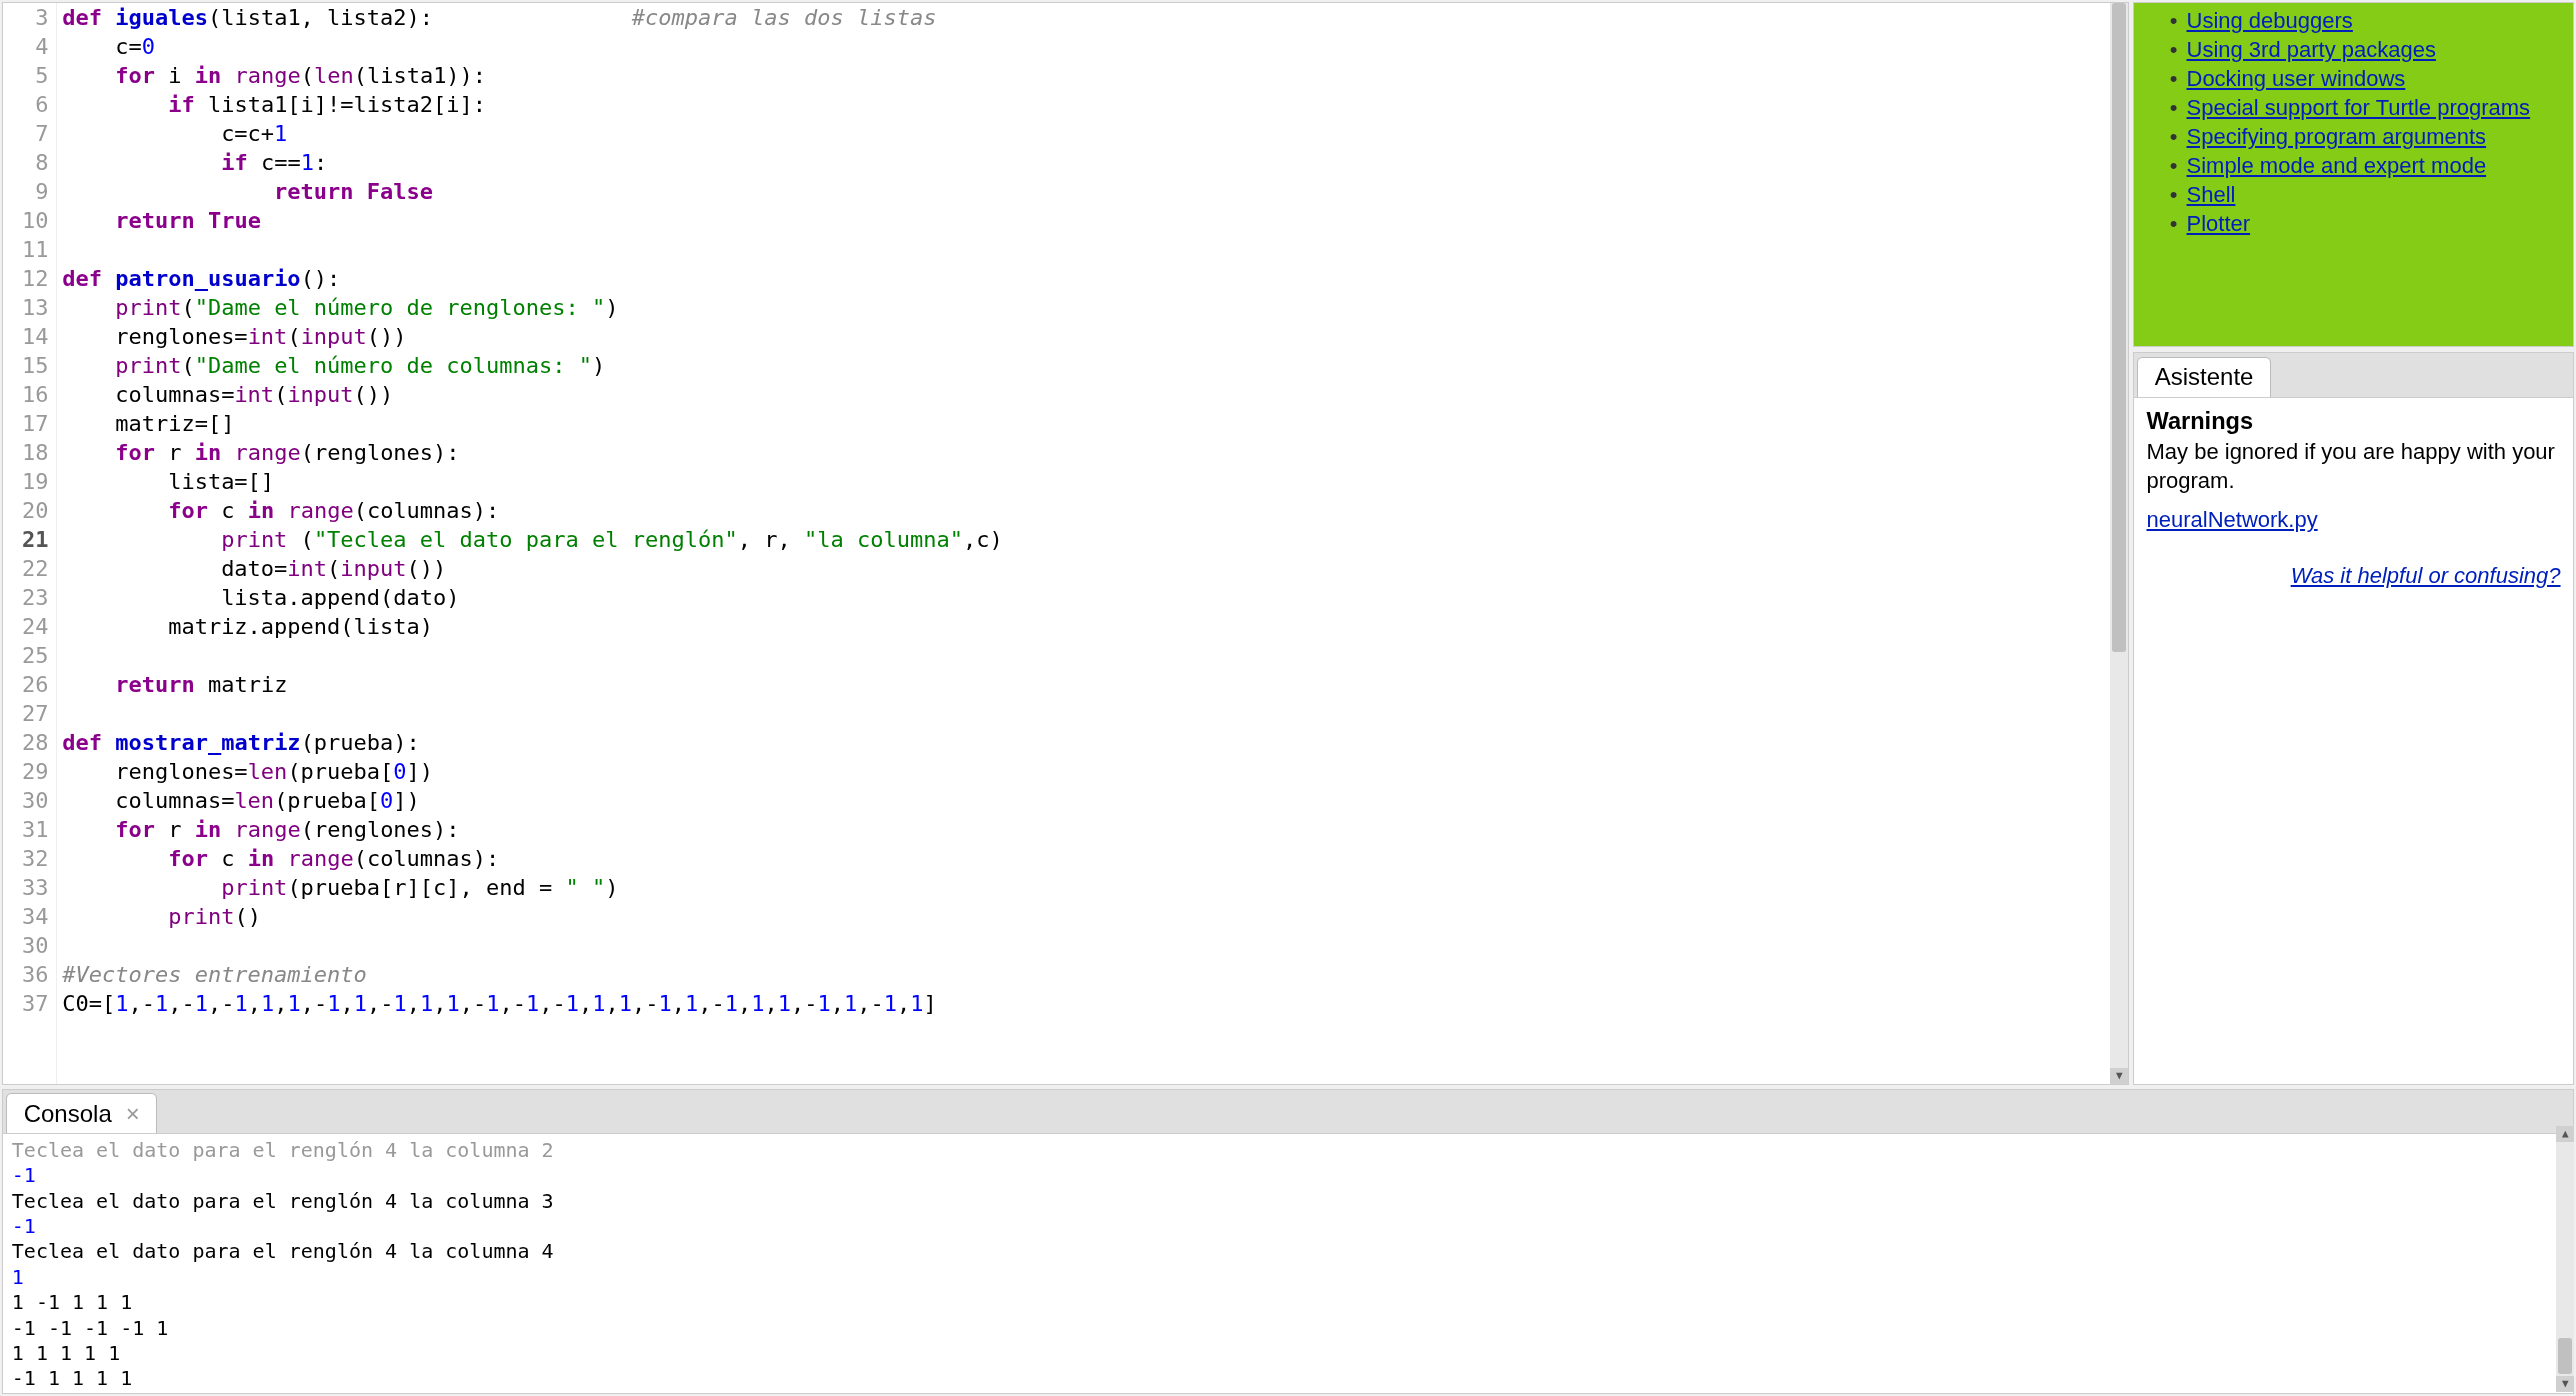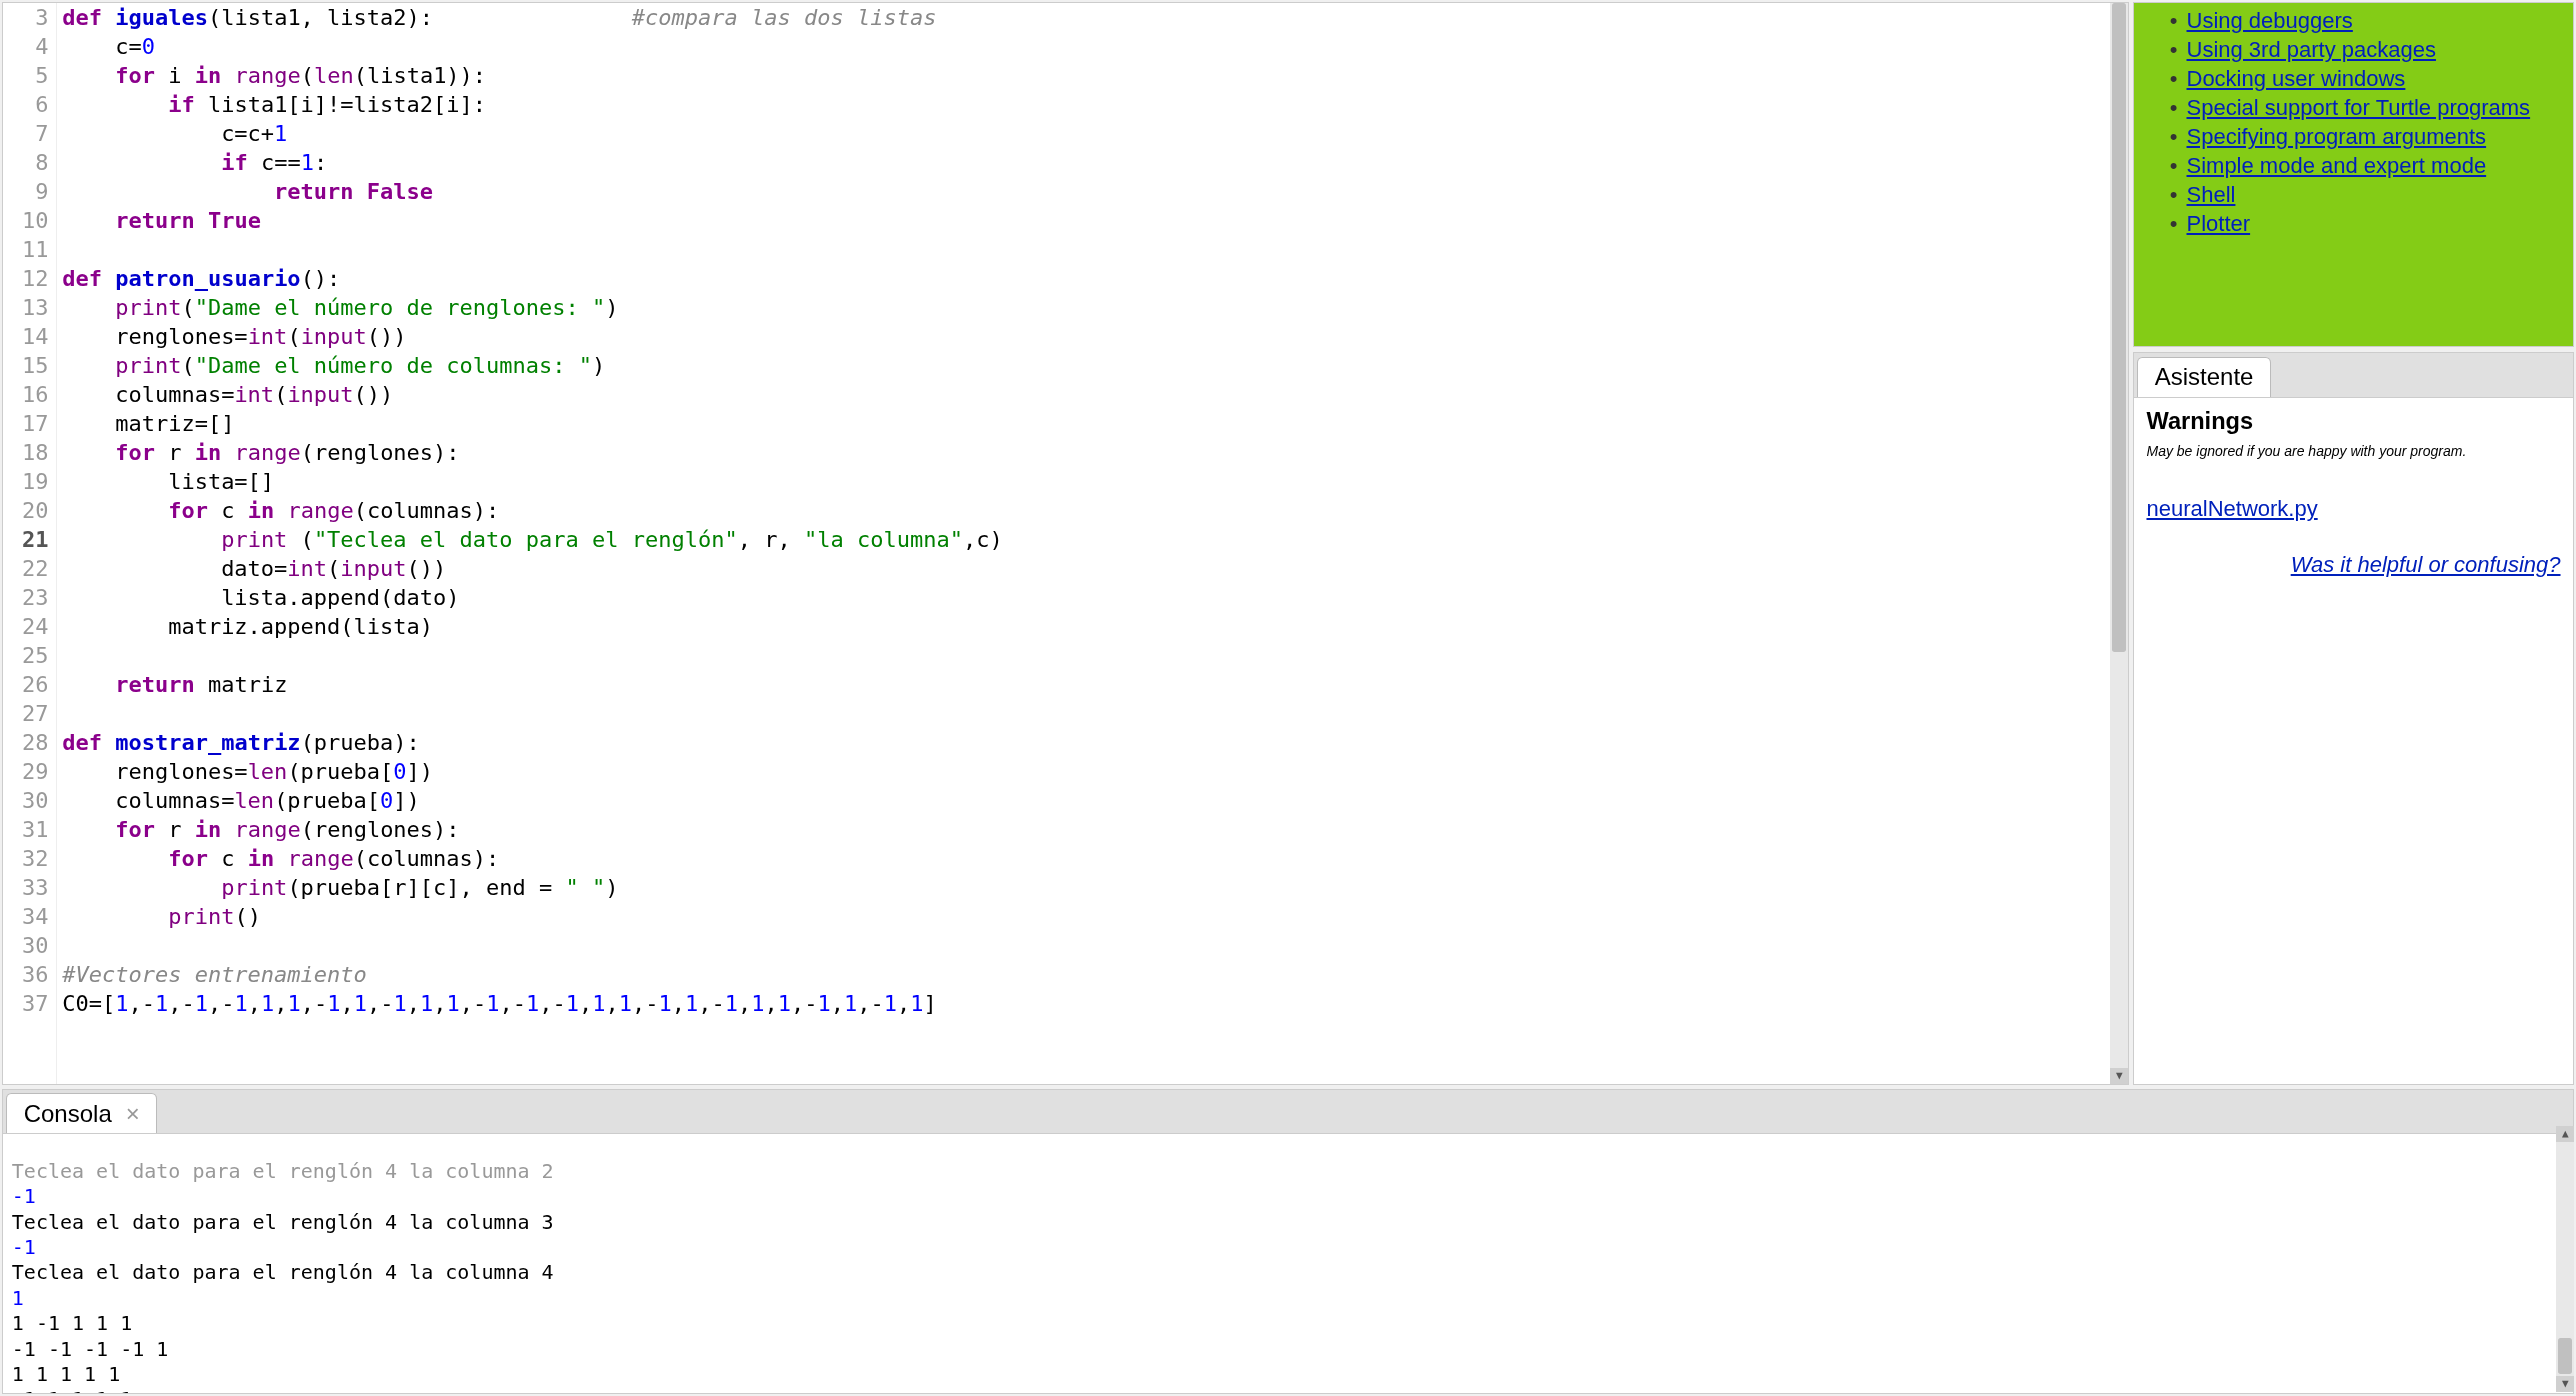--- a/index.html
+++ b/index.html
@@ -79,21 +79,20 @@
     
     
     .console-panel {
       grid-row: 2;
       grid-column: 1 / span 2;
       background: #fff;
       border: 0.9px solid #ccc;
       margin: 1.8px;
       display: flex;
       flex-direction: column;
-      gap: 21px;
     }
     .tab-bar {
       display: flex;
       background: #e0e0e0;
       border-bottom: 0.9px solid #ccc;
     }
     .tab {
       padding: 5.4px 16.3px;
       background: #fff;
       border: 0.9px solid #bbb;
@@ -176,21 +175,21 @@
       display: flex;
       flex-direction: column;
     }
     .assistant-body {
       padding: 9px 12.7px;
       font-family: -apple-system, sans-serif;
       font-size: 22px;
       line-height: 29px;
     }
     .assistant-body h3 { font-size: 23.6px; margin-bottom: 1.8px; }
-    .assistant-body .sub { font-style: italic; font-size: 14px; margin-bottom: 28px; }
+    .assistant-body .sub { font-size: 22px; margin-bottom: 10px; }
     .assistant-body a { color: #0020bb; text-decoration: underline; }
     .warn-item {
       margin: 5.4px 0 5.4px 18px;
       position: relative;
       font-size: 21px;
     }
     .warn-item::before {
       content: "⊞";
       position: absolute;
       left: -22px;

